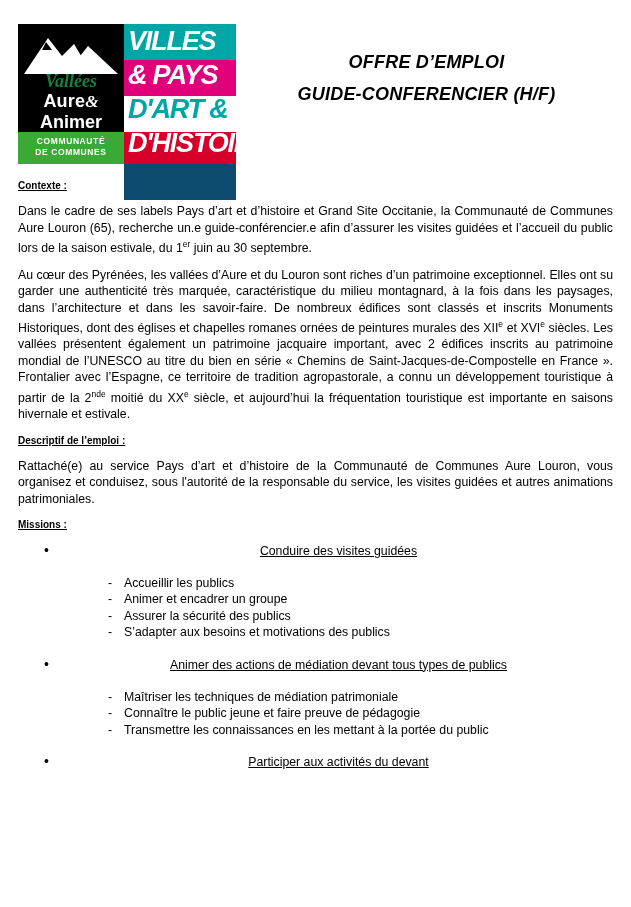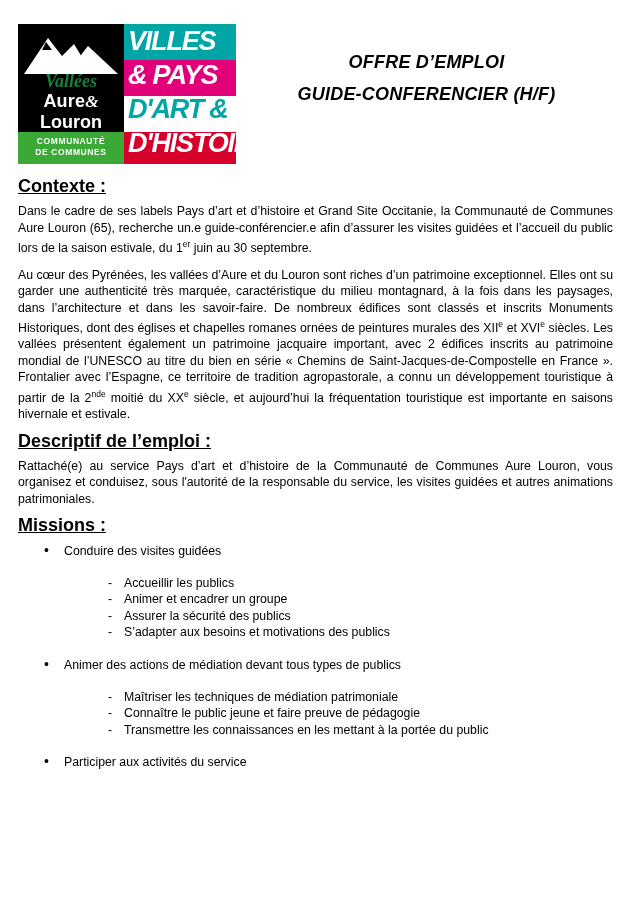--- a/index.html
+++ b/index.html
@@ -93,21 +93,21 @@
   }
   .logo-green .g2 {
     font-size: 8.5px;
     font-weight: 700;
     letter-spacing: .6px;
     line-height: 11px;
   }
   
   .logo-right {
     width: 112px;
-    height: 140px;
+    height: 176px;
     position: relative;
     overflow: hidden;
     background: #0c4a6e;
   }
   .vpah-row {
     position: absolute;
     left: 0; right: 0;
     font-weight: 700;
     font-style: italic;
     font-family: "Liberation Sans", sans-serif;
@@ -149,39 +149,40 @@
   .content {
     font-size: 12.3px;
     line-height: 16.4px;
     text-align: justify;
     padding-right: 4px;
   }
   .section-head {
     font-weight: 700;
     text-decoration: underline;
     margin: 10px 0 9px 0;
-    font-size: 18px;
+    font-size: 10px;
   }
   .section-head.tight { margin-top: 0; }
   p.para {
     margin: 0 0 10px 0;
   }
   p.para.nogap { margin-bottom: 0; }
   ul.bullets {
     list-style: none;
     margin: 4px 0 0 0;
     padding: 0;
   }
   ul.bullets > li {
     margin: 0 0 3px 0;
   }
   .bullet-line {
     position: relative;
     padding-left: 46px;
-    text-align: left;
+    text-align: center;
+    text-decoration: underline;
   }
   .bullet-line::before {
     content: "\2022";
     position: absolute;
     left: 26px;
     top: -1px;
     font-size: 14px;
   }
   ul.sub {
     list-style: none;
@@ -213,21 +214,21 @@
 
       <div class="logo-left">
         <svg class="logo-mountains" viewBox="0 0 106 44" preserveAspectRatio="none">
           <polygon points="6,44 30,8 44,26 56,14 74,44" fill="#ffffff"></polygon>
           <polygon points="48,44 70,16 100,44" fill="#ffffff"></polygon>
           <polygon points="28,12 34,20 24,20" fill="#000000"></polygon>
         </svg>
         <div class="logo-text">
           <div class="l1">Vallées</div>
           <div class="l2"><span>Aure</span><span class="amp">&amp;</span></div>
-          <div class="l3">Louron</div>
+          <div class="l3">Animer</div>
         </div>
         <div class="logo-green">
           <div class="g1">COMMUNAUTÉ</div>
           <div class="g2">DE COMMUNES</div>
         </div>
       </div>
 
       <div class="logo-right">
         <div class="vpah-row vpah-band1"></div>
         <div class="vpah-row vpah-band2"></div>
@@ -275,18 +276,18 @@
       </li>
       <li style="margin-top:9px">
         <div class="bullet-line">Animer des actions de médiation devant tous types de publics</div>
         <ul class="sub">
           <li>Maîtriser les techniques de médiation patrimoniale</li>
           <li>Connaître le public jeune et faire preuve de pédagogie</li>
           <li>Transmettre les connaissances en les mettant à la portée du public</li>
         </ul>
       </li>
       <li style="margin-top:9px">
-        <div class="bullet-line">Participer aux activités du service</div>
+        <div class="bullet-line">Participer aux activités du devant</div>
       </li>
     </ul>
 
   </div>
 </div>
 
 </body></html>

